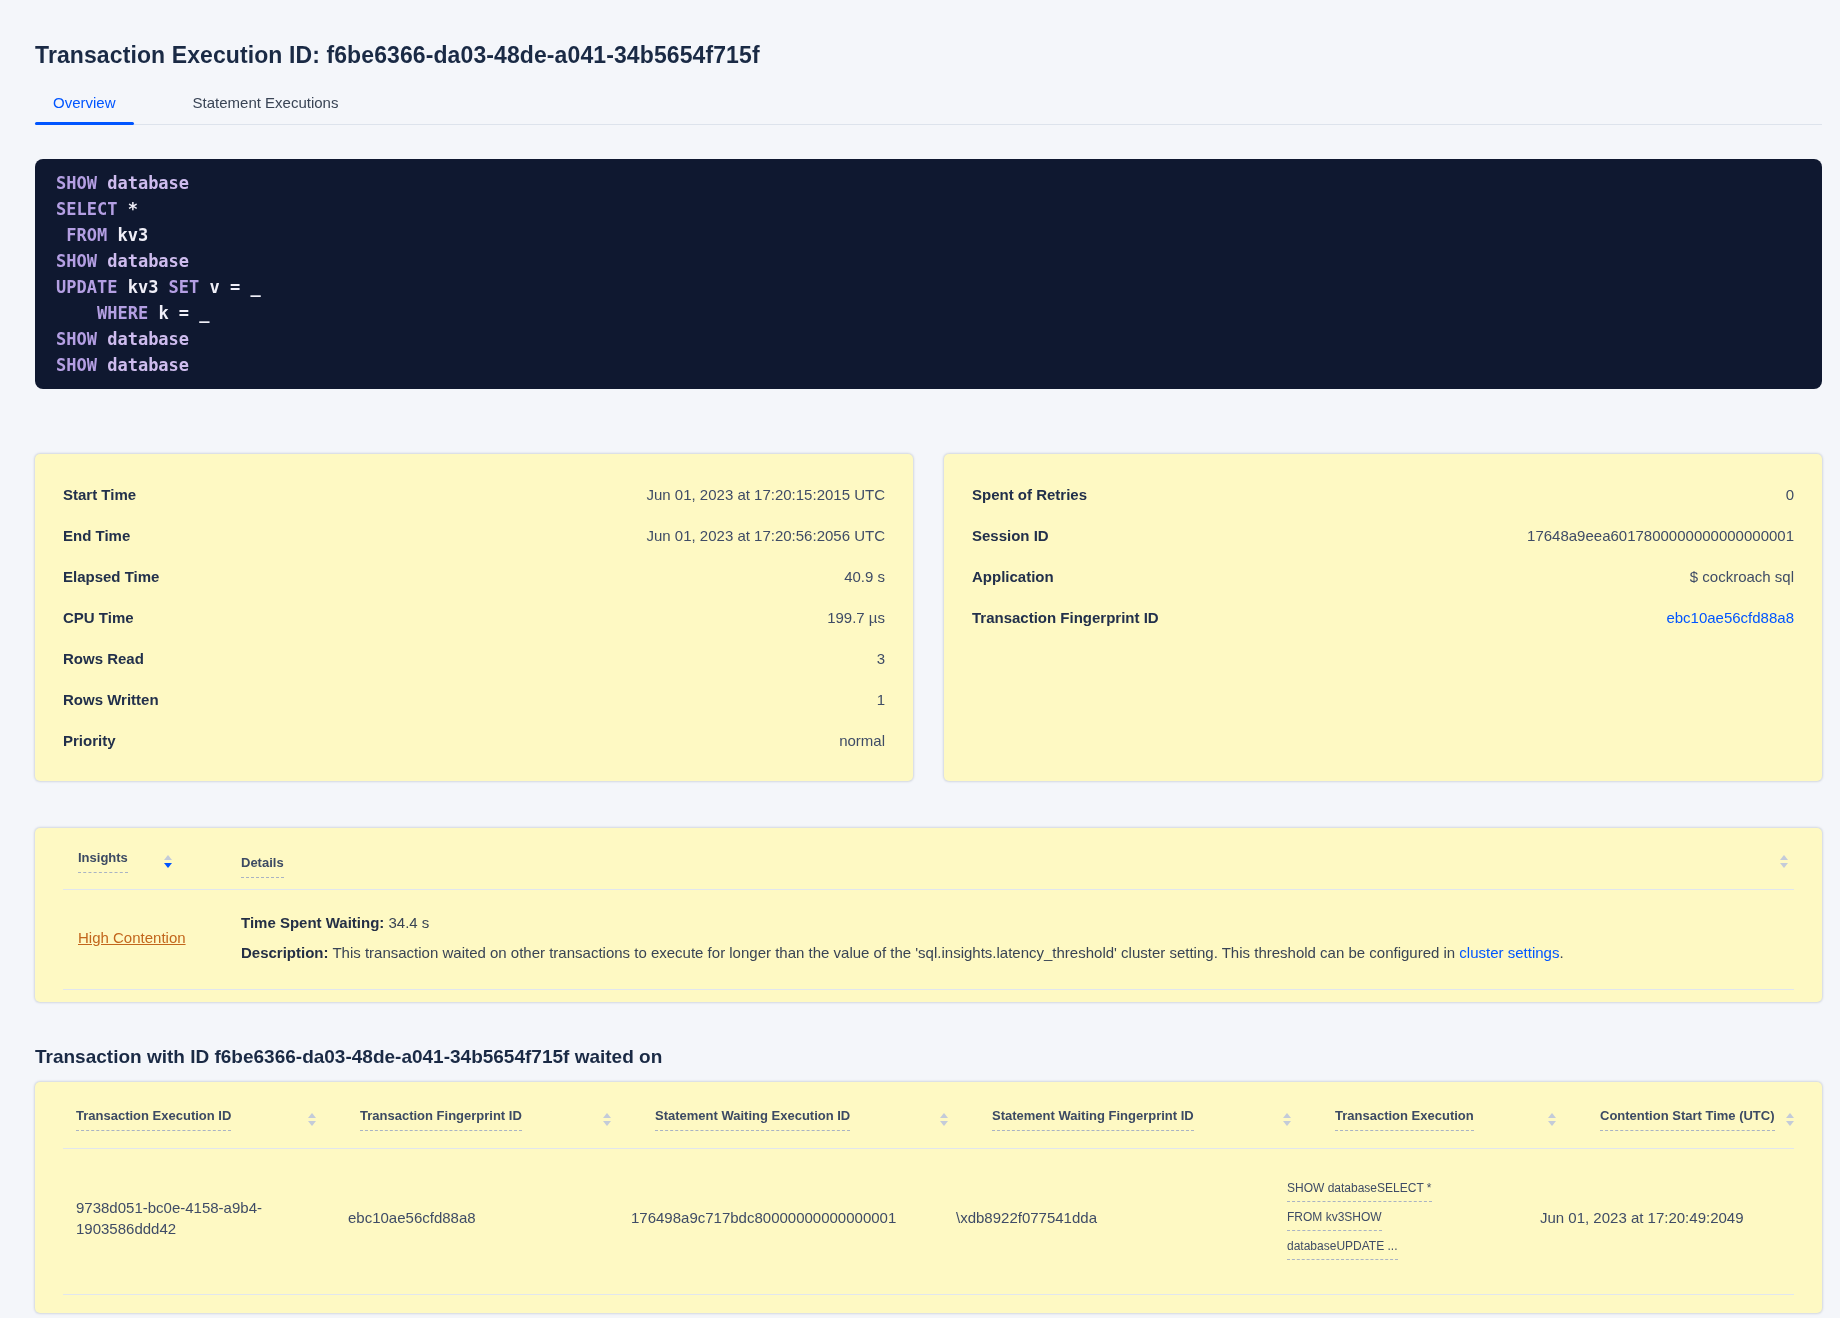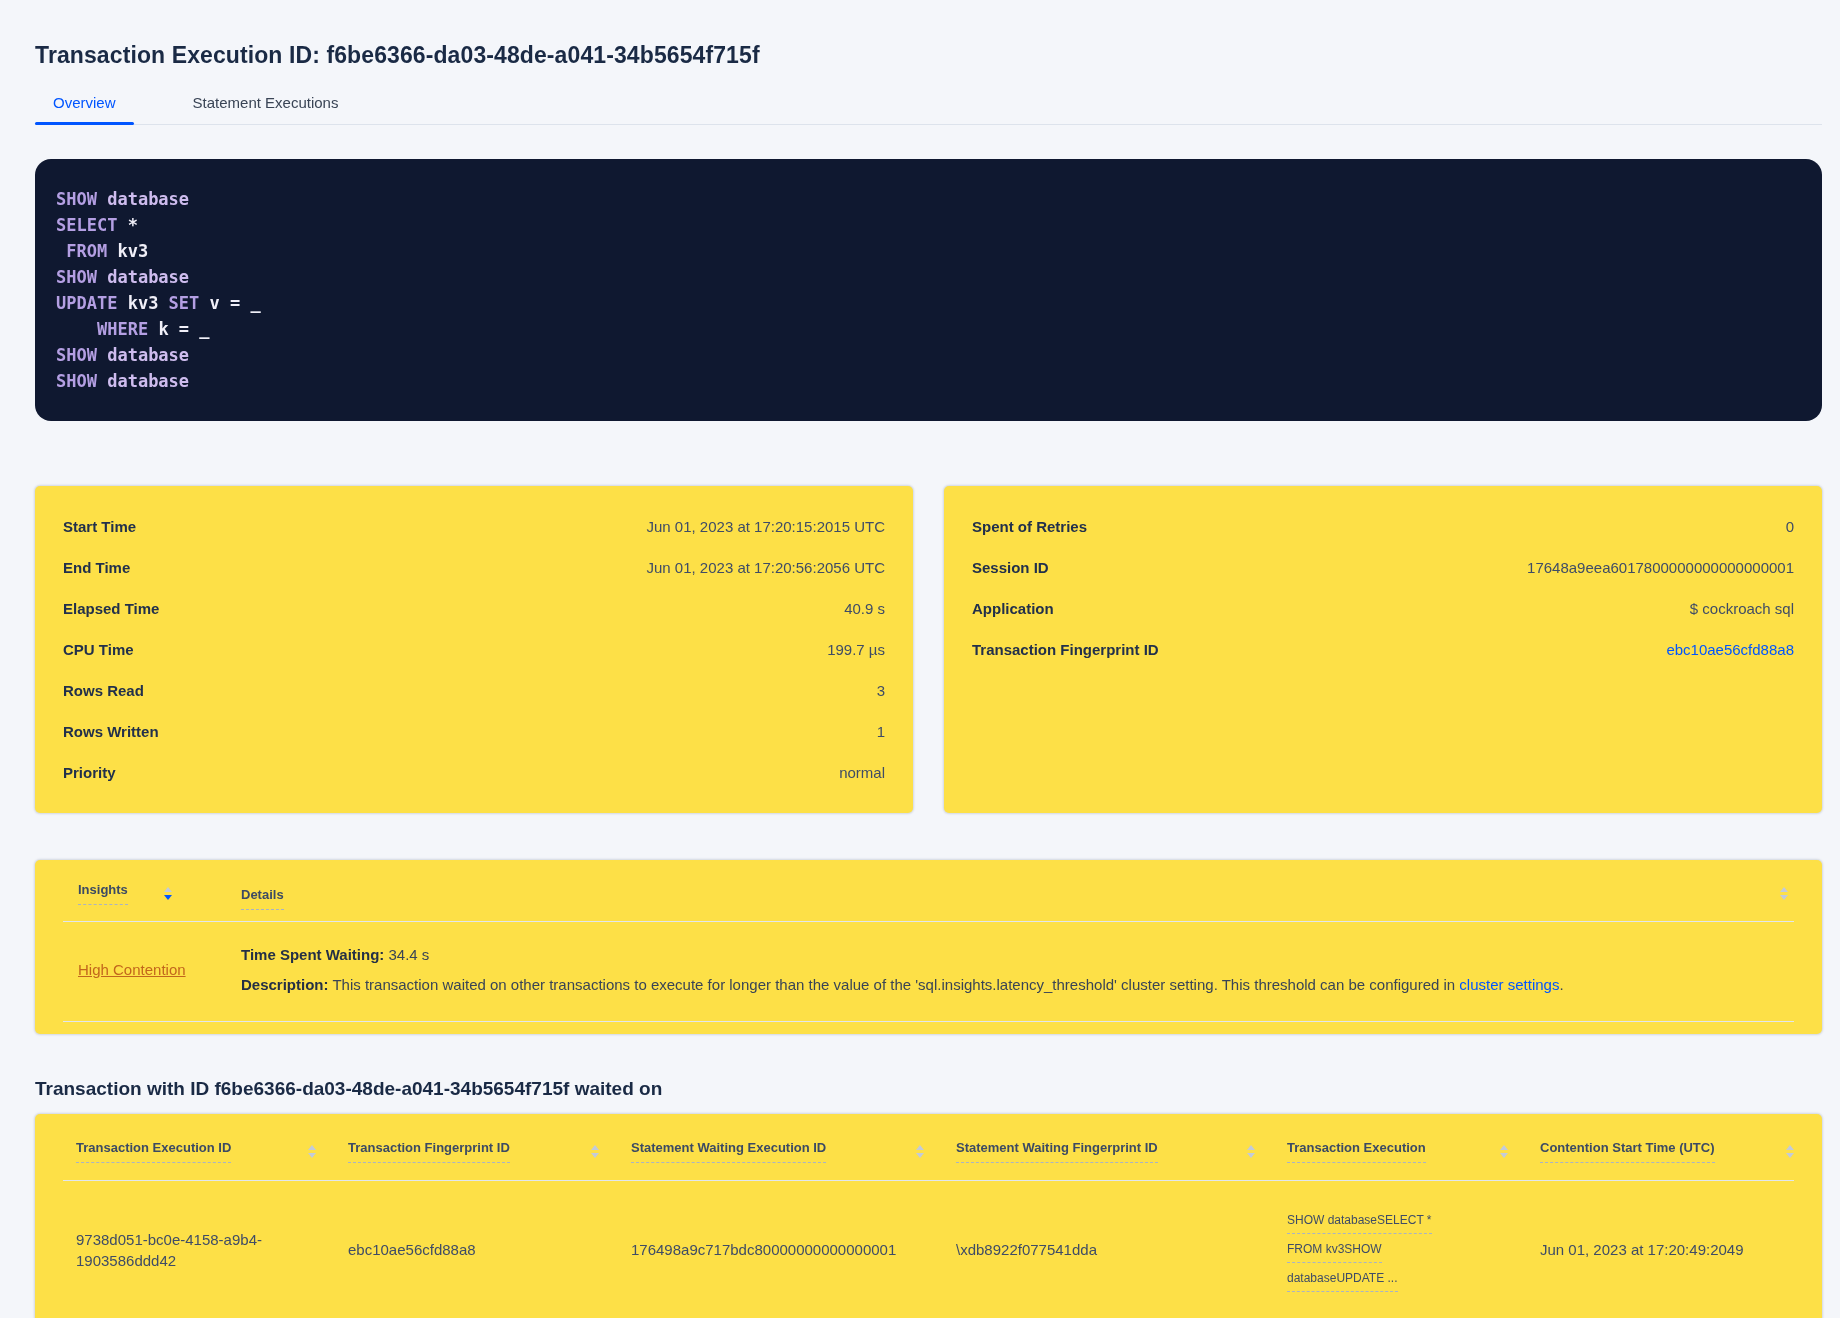--- a/index.html
+++ b/index.html
@@ -38,37 +38,37 @@
   .tab.active { color:#0055ff; }
   .tab.active::after {
     content:""; position:absolute; left:0; right:0; bottom:-1px;
     height:3px; background:#0055ff; border-radius:2px;
   }
 
   
   .sqlbox {
     margin-top:34px;
     background:#0f1830;
-    border-radius:16px;
-    padding:27px 21px;
+    border-radius:8px;
+    padding:11px 21px;
   }
   .sql-line {
     font-family:"DejaVu Sans Mono","Liberation Mono",monospace;
     font-size:17px;
     line-height:26px;
     white-space:pre;
     font-weight:bold;
   }
   .tok-kw { color:#b49fe3; }
   .tok-db { color:#cebcee; }
   .tok-pl { color:#f0eff8; }
 
   
   .card {
-    background:#fde047;
+    background:#fef9c3;
     border-radius:5px;
     box-shadow:0 0 2px 1px rgba(63,79,107,.18);
   }
   .summary-row-wrap {
     margin-top:65px;
     display:flex;
     gap:31px;
     align-items:stretch;
   }
   .summary-card { flex:1; padding:20px 28px; }
@@ -133,21 +133,21 @@
     margin:44px 0 14px 0;
     font-size:19px;
     font-weight:bold;
     color:#1a2a45;
   }
   .waited-card { padding:0 28px 18px 28px; }
   .wtable-header, .wtable-row {
     display:grid;
     grid-template-columns:285px 283px 325px 331px 253px 1fr;
   }
-  .wtable-header { padding:26px 0 17px 0; border-bottom:1px solid #e1e6ee; }
+  .wtable-header { padding:26px 0 17px 0; border-bottom:1px solid #e1e6ee;gap:12px; }
   .th { display:flex; justify-content:space-between; align-items:center; padding-right:32px; }
   .th.first { padding-left:13px; }
   .th.last { padding-right:0; }
   .wtable-row { padding:24px 0 32px 0; border-bottom:1px solid #e1e6ee; align-items:center; }
   .td { font-size:15px; line-height:21px; color:#3f4c66; padding-right:32px; }
   .td.first { padding-left:13px; }
   .td-wrap { max-width:206px; overflow-wrap:break-word; }
   .exec-line {
     display:table;
     font-size:12px;

